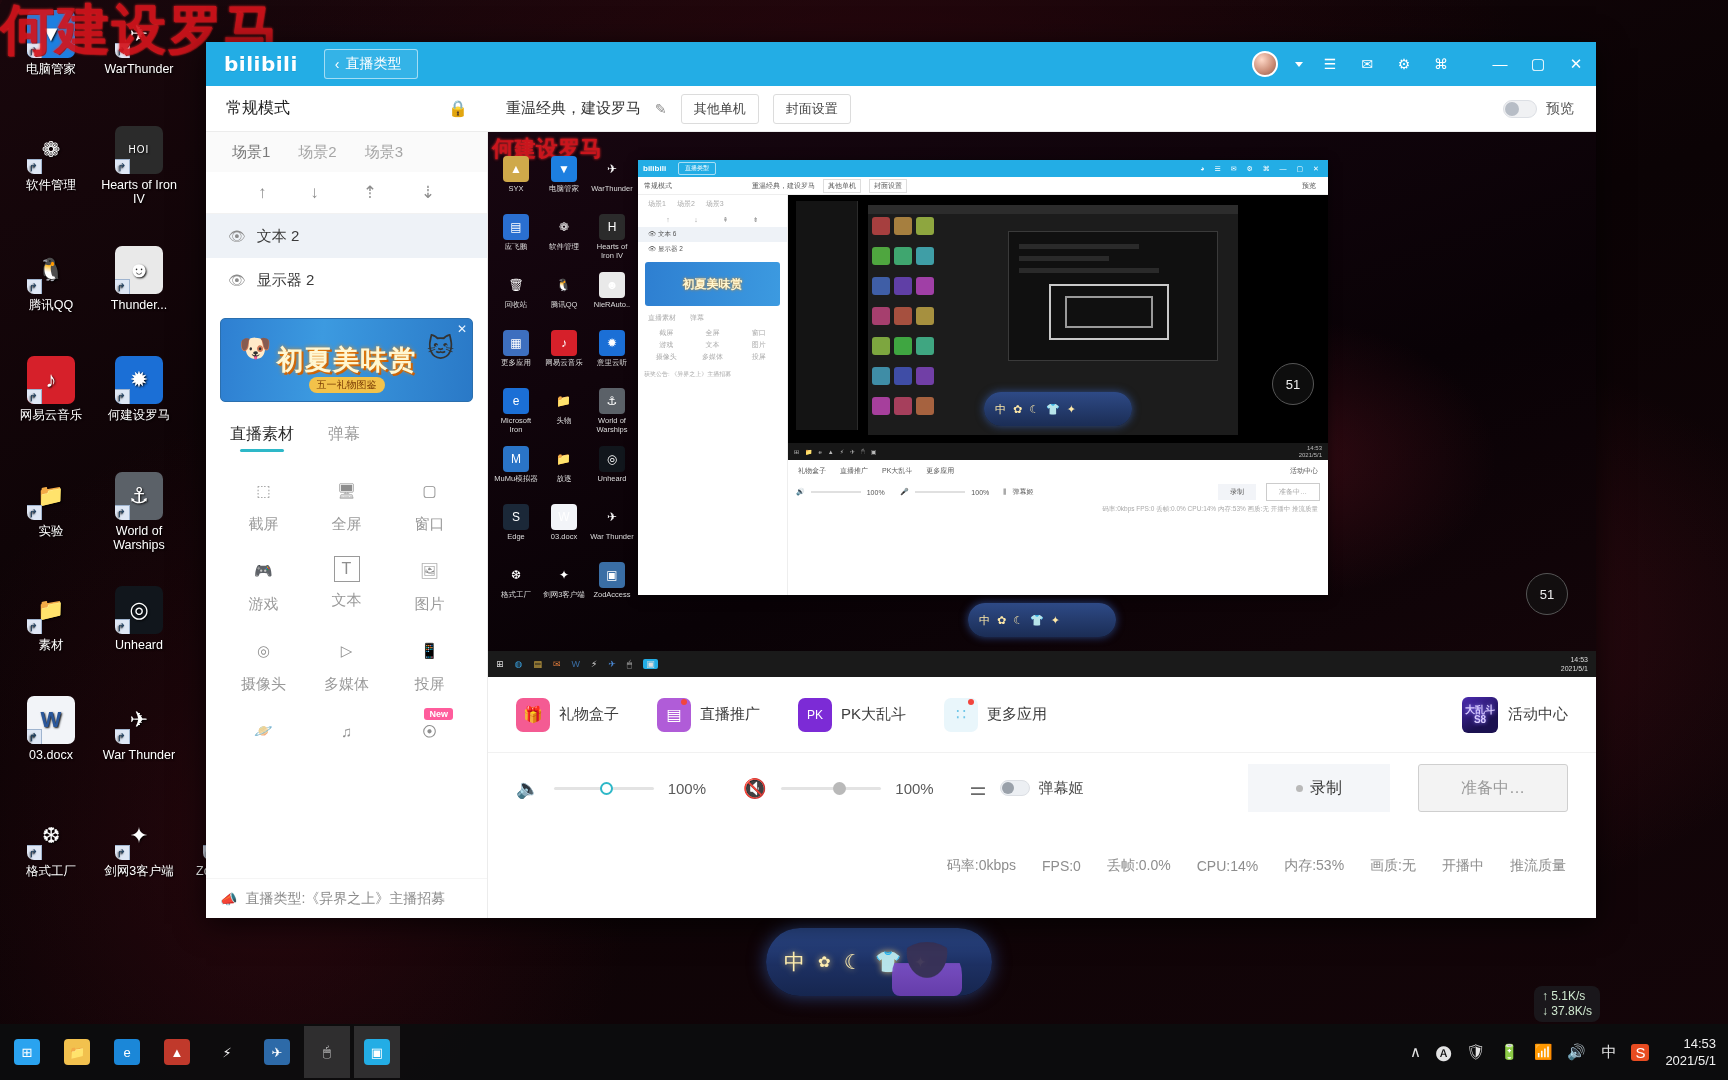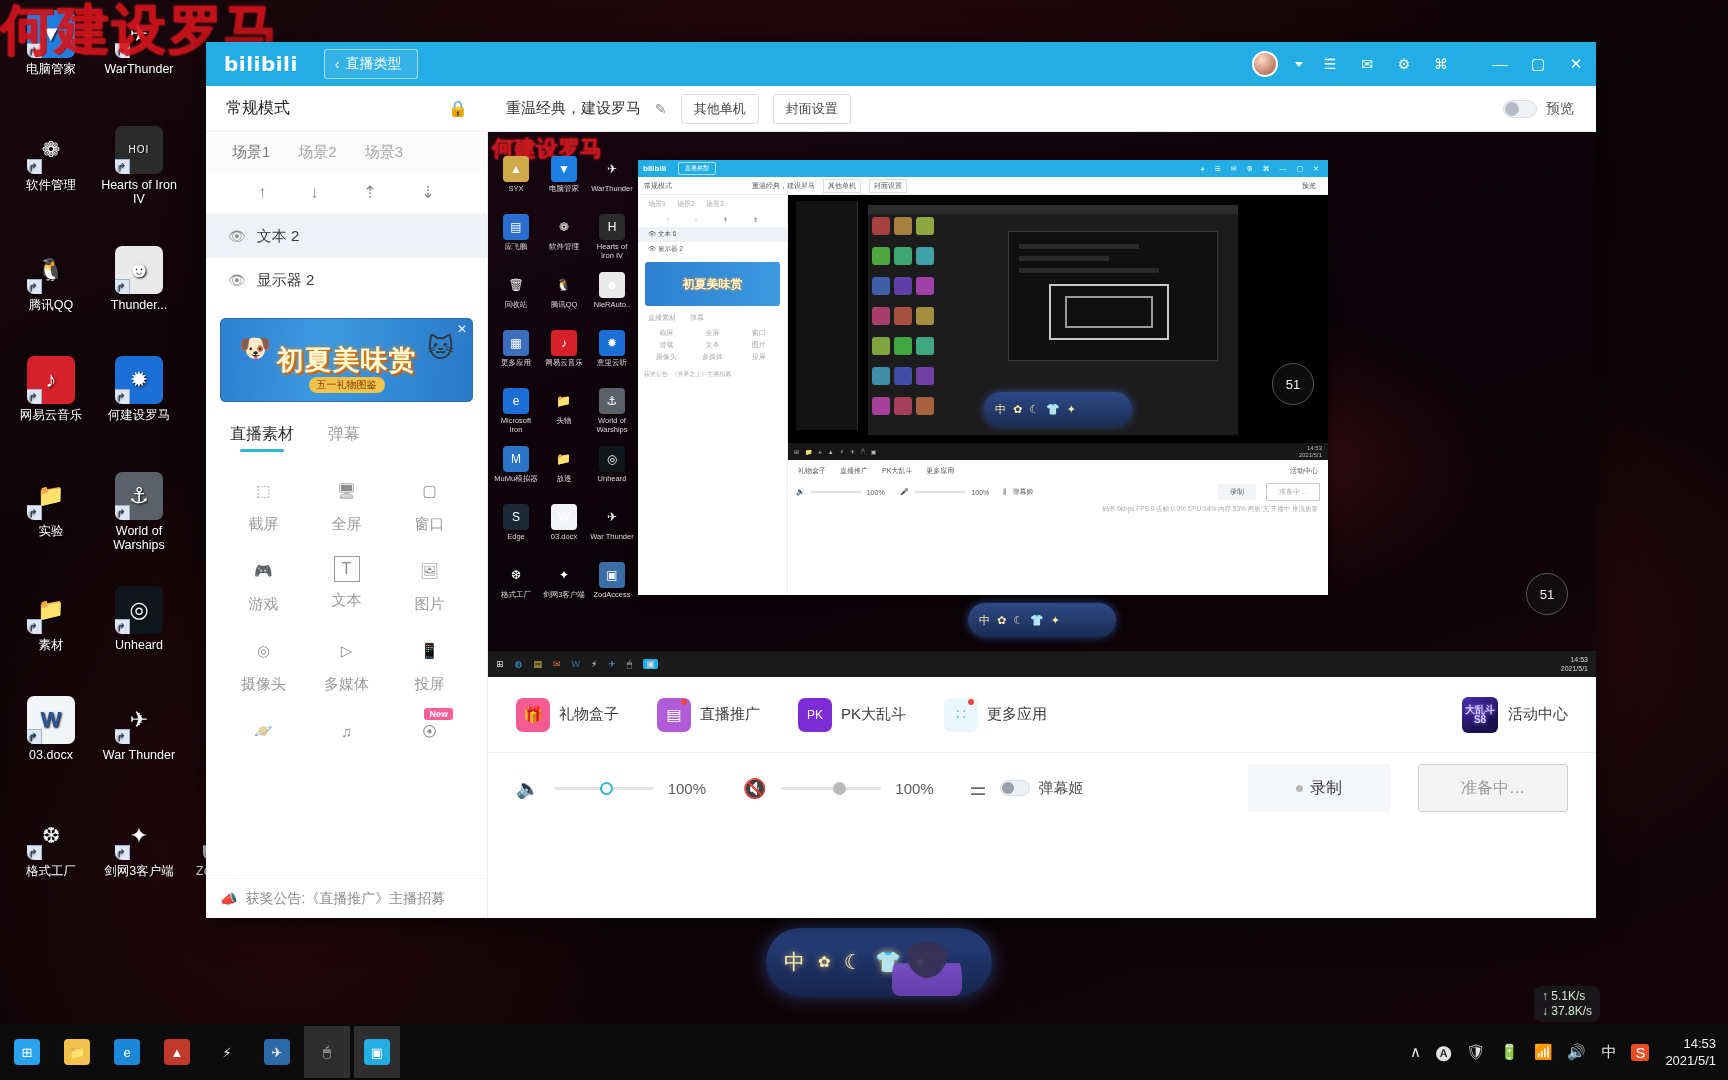--- a/index.html
+++ b/index.html
@@ -549,21 +549,21 @@
           </div>
           <div class="src-item">
             <div class="si">⦿</div>
             <span></span>
             <span class="badge-new">New</span>
           </div>
         </div>
 
       <div class="notice">
         <span>📣</span>
-        <span>获奖公告:《直播推广》主播招募</span>
+        <span>直播类型:《异界之上》主播招募</span>
       </div>
     </div>
 
     <div class="right">
 
       <div class="stage">
         <div class="mini-desktop">
           <div class="mini-wall"></div>
           <div class="mini-graffiti">何建设罗马</div>
           <div id="mini-icons">
@@ -797,20 +797,30 @@
             </div>
           <span style="font-size:15px;color:#4a4a4a">弹幕姬</span>
         </div>
         <button class="btn-rec">
           <span class="rec-dot"></span>
           <span>录制</span>
         </button>
         <button class="btn-live">准备中…</button>
       </div>
 
+      <div class="stat-row" id="stat-row">
+          <span>码率:0kbps</span>
+          <span>FPS:0</span>
+          <span>丢帧:0.0%</span>
+          <span>CPU:14%</span>
+          <span>内存:53%</span>
+          <span>画质:无</span>
+          <span>开播中</span>
+          <span>推流质量</span>
+        </div>
     </div>
   </div>
 </div>
 
 <div id="dock">
   <span class="d-glyph">中</span>
   <span class="d-glyph" style="font-size:15px">✿</span>
   <span class="d-glyph">☾</span>
   <span class="d-glyph" style="color:#ffd95e">👕</span>
   <span class="d-glyph" style="font-size:14px">✦</span>

